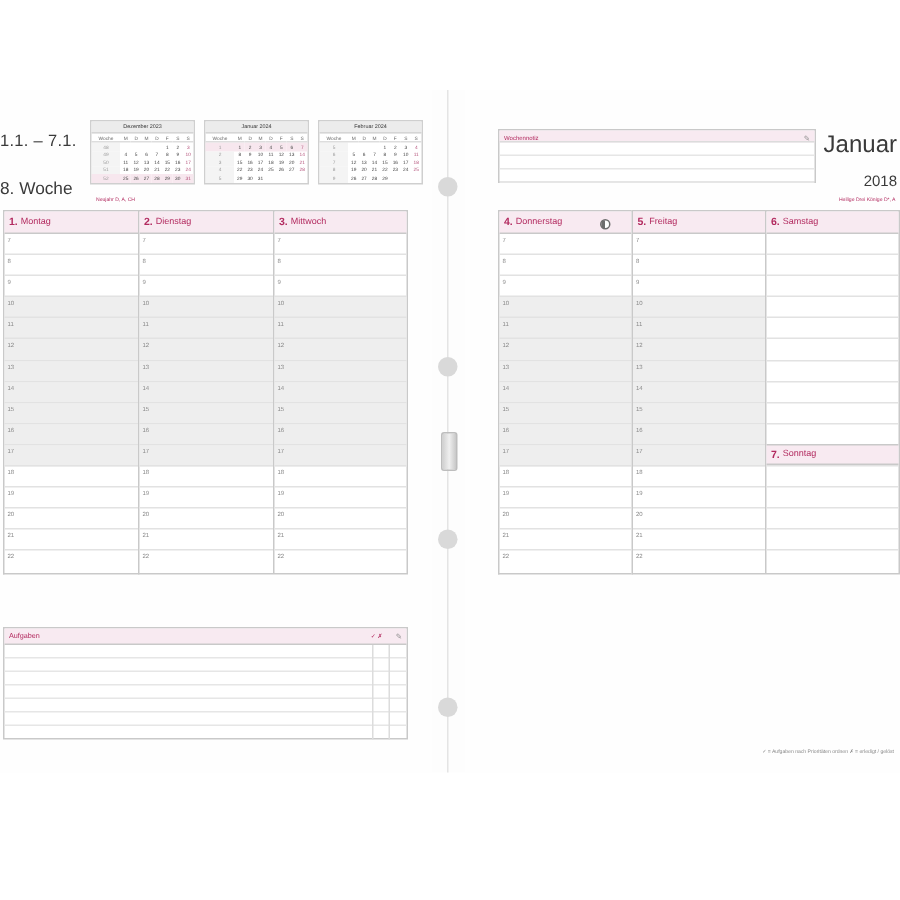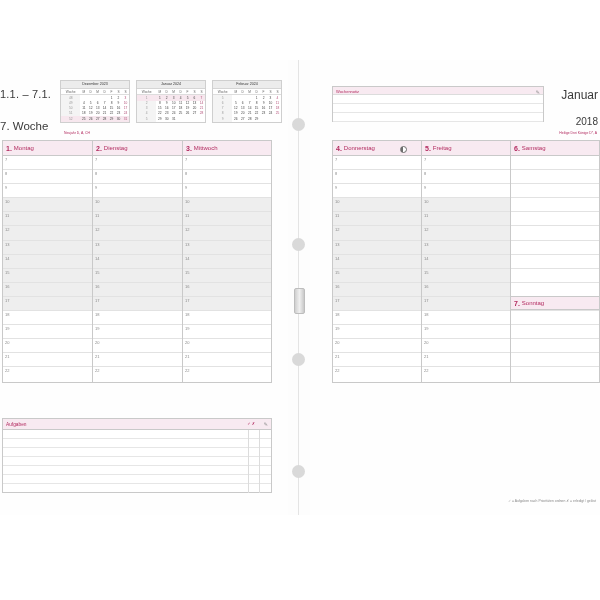--- a/index.html
+++ b/index.html
@@ -250,21 +250,21 @@
     position: absolute;
     right: 3px;
     top: 1.5px;
     font-size: 5px;
     color: #8a8a8a;
   }
   .rp-month {
     position: absolute;
     right: 2px;
     top: 28px;
-    font-size: 12px;
+    font-size: 16px;
     color: #3a3a3a;
   }
   .rp-year {
     position: absolute;
     right: 2px;
     top: 56px;
     font-size: 10px;
     color: #3a3a3a;
   }
 
@@ -320,21 +320,21 @@
 </style>
 </head>
 <body>
 
 <div class="planner">
 
   <div class="page page-left">
 
     <div class="lp-head">
       <div class="lp-range">1.1. – 7.1.</div>
-      <div class="lp-week">7. Woche</div>
+      <div class="lp-week">8. Woche</div>
     </div>
 
     <div class="minis">
 
       <div class="mini">
         <div class="mini-title">Dezember 2023</div>
         <table>
           <tbody>
               <tr>
             <th>Woche</th>

